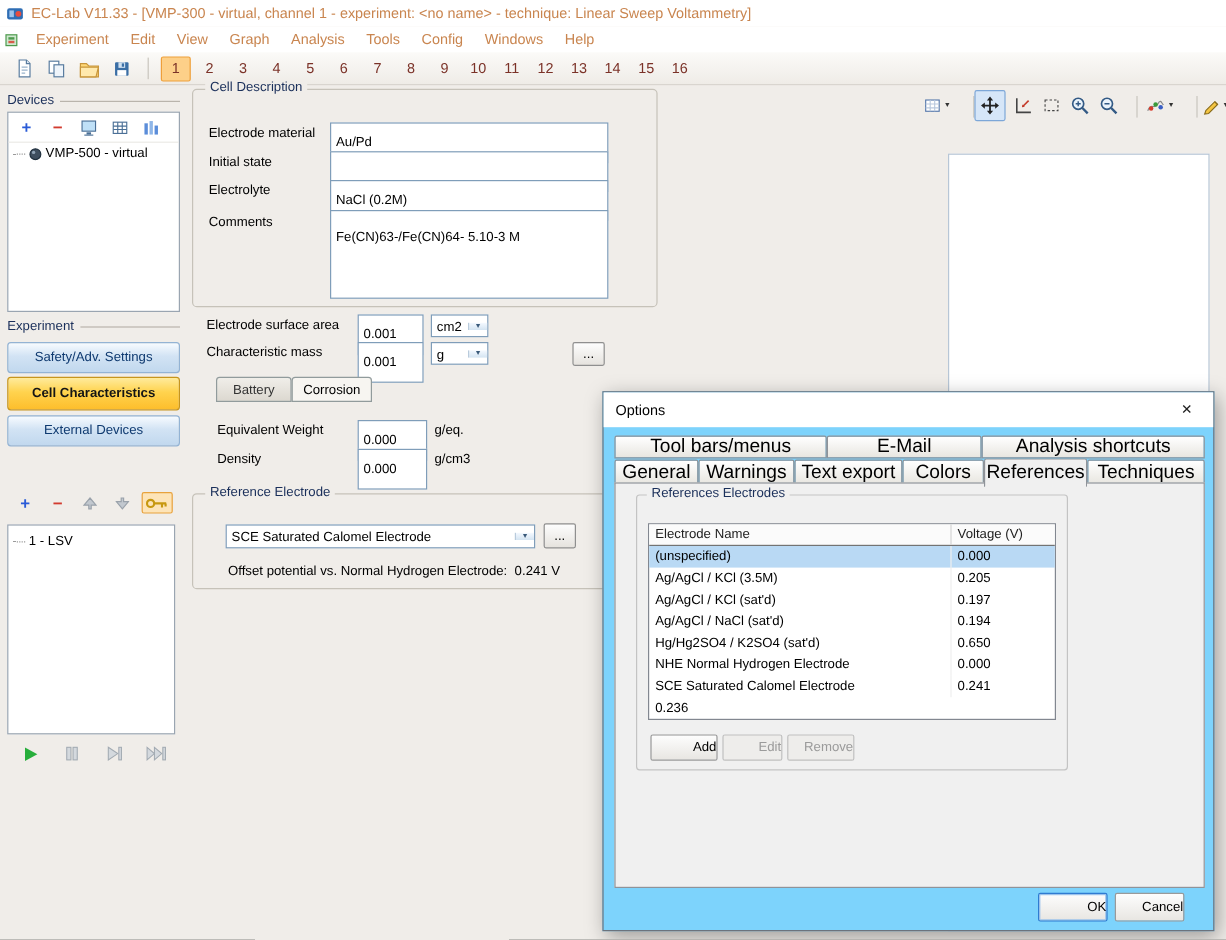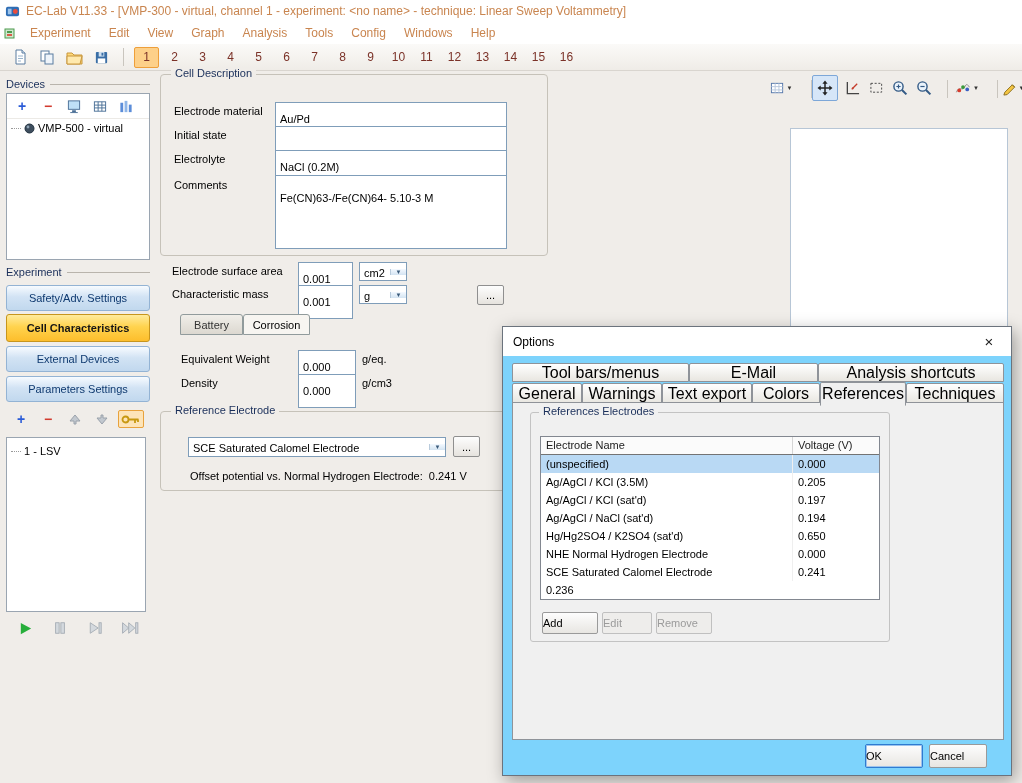--- a/index.html
+++ b/index.html
@@ -91,21 +91,21 @@
   .lv-head { display:flex; height:18px; background:#fbfbfb; border-bottom:1px solid #737373; }
   .lv-col { line-height:17px; padding-left:5px; color:#222; }
   .lv-col.name { width:252px; border-right:1px solid #d5d5d5; }
   .lv-col.volt { flex:1; }
   .lv-row { display:flex; height:18px; line-height:18px; }
   .lv-row .c { padding-left:5px; white-space:nowrap; overflow:hidden; }
   .lv-row .c.name { width:252px; border-right:1px solid #efefef; }
   .lv-row .c.volt { flex:1; }
   .lv-row.sel { background:#b9d9f4; }
   .btn { position:absolute; background:linear-gradient(#fdfdfd,#e8e6e2); border:1px solid #9a9a9a;
-         border-radius:2px; display:flex; align-items:center; justify-content:flex-start; font-size:11px; }
+         border-radius:2px; display:flex; align-items:center; justify-content:flex-end; font-size:11px; }
   .btn.disabled { color:#9b9b9b; background:#eeedeb; border-color:#c0c0c0; }
   .btn.default { border:1px solid #2f7bd1; box-shadow:inset 0 0 0 1px #9cc3ec; }
   .pre { white-space:pre; }
 </style>
 </head>
 <body>
 
 <div id="app">
 
   <div class="titlebar">
@@ -236,23 +236,20 @@
   </div>
   <div class="exp-btn" style="top:285px; height:26px;">
     <span>Safety/Adv. Settings</span>
   </div>
   <div class="exp-btn gold" style="top:314px; height:28px;">
     <span>Cell Characteristics</span>
   </div>
   <div class="exp-btn" style="top:346px; height:26px;">
     <span>External Devices</span>
   </div>
-  <div class="exp-btn" style="top:376px; height:26px;">
-    <span>Parameters Settings</span>
-  </div>
 
   <div class="tool-strip" style="left:10px; top:410px;">
     <span class="mini-btn">
         <span class="plus-glyph">+</span>
       </span>
     <span class="mini-btn">
         <span class="minus-glyph">−</span>
       </span>
     <span class="mini-btn">
       <svg width="12" height="11" viewBox="0 0 12 11">

